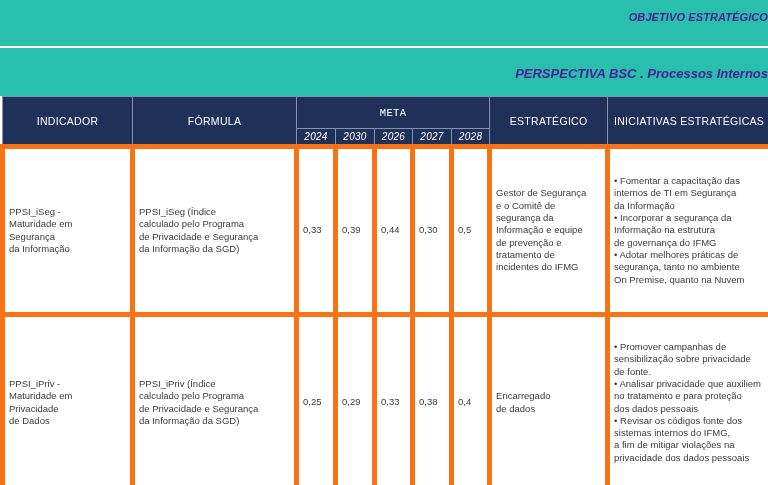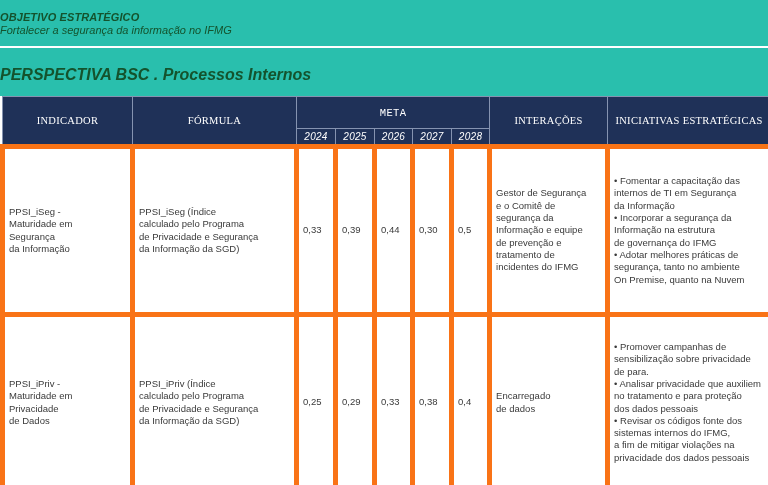--- a/index.html
+++ b/index.html
@@ -1,45 +1,44 @@
 <!DOCTYPE html>
 <html><head>
 <meta charset="utf-8">
 <style>
   * { box-sizing: border-box; margin: 0; padding: 0; }
   html, body { width: 768px; height: 485px; overflow: hidden; background: #ffffff; }
   body { font-family: "Liberation Sans", "DejaVu Sans", sans-serif; position: relative; }
 
-  .band { position: absolute; left: 0; width: 768px; background: #29bfad; text-align: left; color: #14532d; }
+  .band { position: absolute; left: 0; width: 768px; background: #29bfad; text-align: right; color: #4c1d95; }
   .band-objective { top: 0; height: 46px; }
   .band-sep { position: absolute; top: 46px; left: 0; width: 768px; height: 2px; background: #ffffff; }
   .band-perspective { top: 48px; height: 48px; }
   .obj-title { position: absolute; top: 11px; left: 0; width: 100%; font-weight: bold; font-style: italic; font-size: 11px; letter-spacing: 0.1px; }
   .obj-sub { position: absolute; top: 24px; left: 0; width: 100%; font-style: italic; font-size: 11px; }
-  .persp-title { position: absolute; top: 18px; left: 0; width: 100%; font-weight: bold; font-style: italic; font-size: 16px; }
+  .persp-title { position: absolute; top: 18px; left: 0; width: 100%; font-weight: bold; font-style: italic; font-size: 13px; }
 
   table.grid { position: absolute; top: 96px; left: 0; width: 768px; border-collapse: collapse; table-layout: fixed; }
   table.grid th { background: #1f3158; color: #ffffff; font-weight: normal; font-size: 10.5px; letter-spacing: 0.3px; border: 1px solid #8593b0; text-align: center; vertical-align: middle; }
-  table.grid th.main { height: 50px; font-family: Liberation Serif, serif; }
+  table.grid th.main { height: 50px; }
   table.grid th.meta { height: 32px; font-family: Liberation Mono, monospace; }
   table.grid th.year { height: 18px; font-size: 10px; font-style: italic; }
   table.grid td { border: 5px solid #f97316; text-align: left; vertical-align: middle; color: #3a3a3a; font-size: 9.5px; line-height: 12.3px; padding: 0 4px; }
   table.grid tr.r1 td { height: 168px; }
   table.grid tr.r2 td { height: 176px; }
   td.num { font-size: 10px; color: #3a3a3a; }
   td.ital { }
   .line { display: block; white-space: nowrap; }
   td.init { padding: 0; font-size: 9.3px; }
 </style>
 </head>
 <body>
 
 <div class="band band-objective">
   <div class="obj-title">OBJETIVO ESTRATÉGICO</div>
-  <div class="obj-sub">Fortalecer a segurança da informação no IFMG</div>
 </div>
 <div class="band-sep"></div>
 <div class="band band-perspective">
   <div class="persp-title">PERSPECTIVA BSC . Processos Internos</div>
 </div>
 
 <table class="grid">
   <colgroup>
     <col style="width:130px">
     <col style="width:164px">
@@ -49,26 +48,26 @@
     <col style="width:39px">
     <col style="width:38px">
     <col style="width:118px">
     <col style="width:163px">
   </colgroup>
   <thead>
     <tr>
       <th class="main" rowspan="2">INDICADOR</th>
       <th class="main" rowspan="2">FÓRMULA</th>
       <th class="meta" colspan="5">META</th>
-      <th class="main" rowspan="2">INTERAÇÕES</th>
+      <th class="main" rowspan="2">ESTRATÉGICO</th>
       <th class="main" rowspan="2">INICIATIVAS ESTRATÉGICAS</th>
     </tr>
     <tr>
       <th class="year">2024</th>
-      <th class="year">2025</th>
+      <th class="year">2030</th>
       <th class="year">2026</th>
       <th class="year">2027</th>
       <th class="year">2028</th>
     </tr>
   </thead>
   <tbody>
     <tr class="r1">
       <td>
         <span class="line">PPSI_iSeg -</span>
         <span class="line">Maturidade em</span>
@@ -125,21 +124,21 @@
       <td class="num">0,33</td>
       <td class="num">0,38</td>
       <td class="num">0,4</td>
       <td class="ital">
         <span class="line">Encarregado</span>
         <span class="line">de dados</span>
       </td>
       <td class="init">
         <span class="line">• Promover campanhas de</span>
         <span class="line">sensibilização sobre privacidade</span>
-        <span class="line">de para.</span>
+        <span class="line">de fonte.</span>
         <span class="line">• Analisar privacidade que auxiliem</span>
         <span class="line">no tratamento e para proteção</span>
         <span class="line">dos dados pessoais</span>
         <span class="line">• Revisar os códigos fonte dos</span>
         <span class="line">sistemas internos do IFMG,</span>
         <span class="line">a fim de mitigar violações na</span>
         <span class="line">privacidade dos dados pessoais</span>
       </td>
     </tr>
   </tbody>

